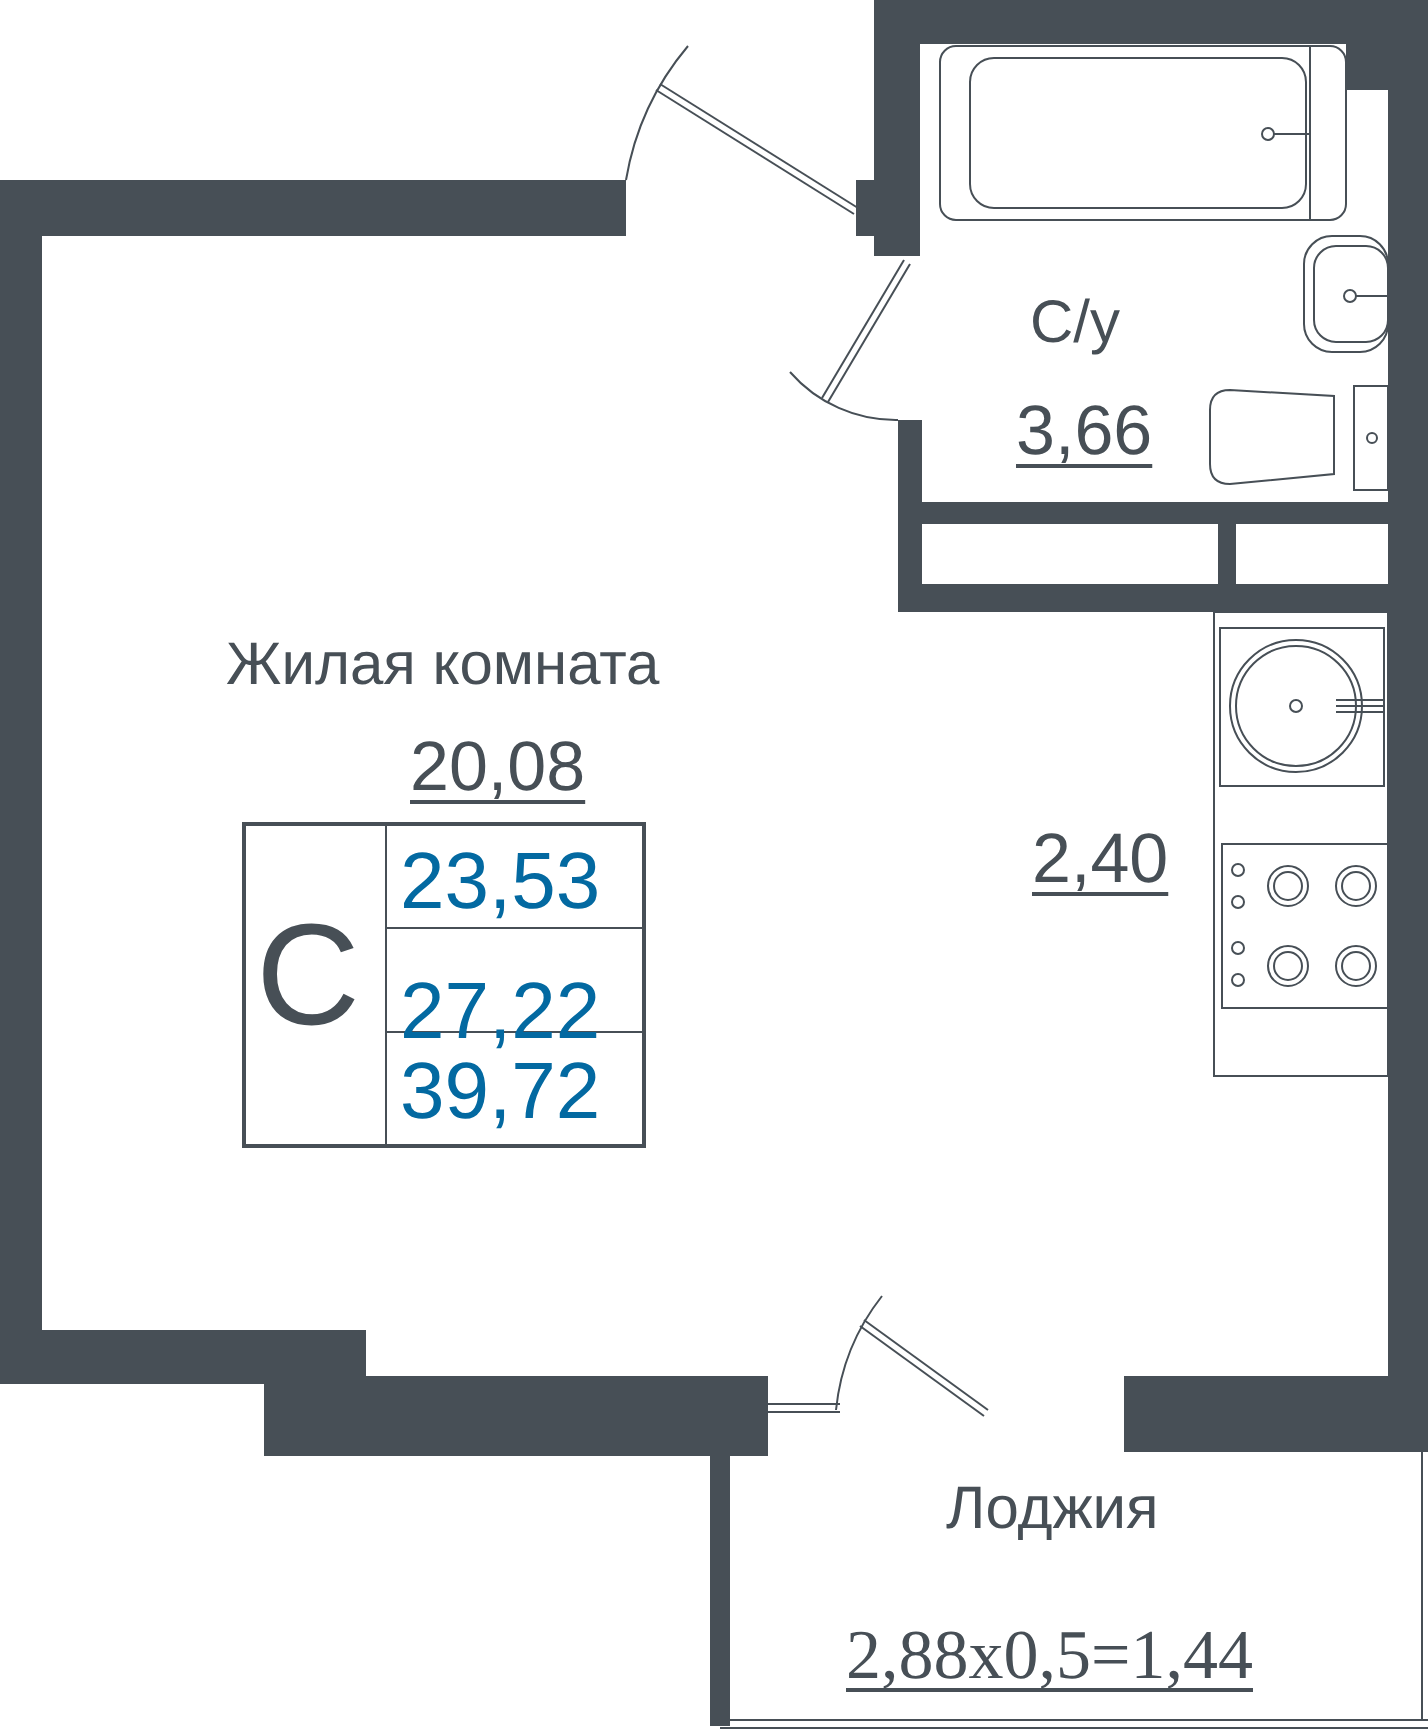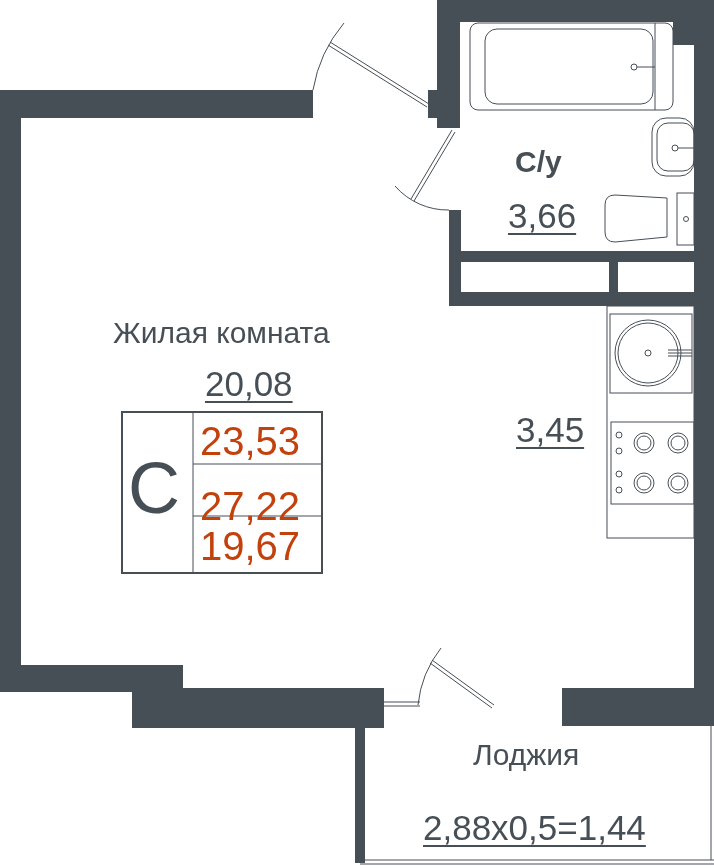--- a/index.html
+++ b/index.html
@@ -2,21 +2,21 @@
 <html><head>
   <meta charset="utf-8">
   <style>
     html, body { margin: 0; padding: 0; background: #ffffff; }
     body { width: 714px; height: 868px; position: relative; overflow: hidden; font-family: "Liberation Sans", sans-serif; }
     svg.plan { position: absolute; left: 0; top: 0; }
     .lbl { position: absolute; color: #474f56; font-family: "Liberation Sans", sans-serif; white-space: nowrap; line-height: 1; }
     .u { text-decoration: underline; text-decoration-thickness: 2px; text-underline-offset: 5px; }
     .room-title { font-size: 30px; }
     .area { font-size: 35px; }
-    .cell { position: absolute; font-size: 40px; color: #c2410c; line-height: 1; }
+    .cell { position: absolute; font-size: 40px; color: #0369a1; line-height: 1; }
     .big-c { position: absolute; font-size: 72px; color: #474f56; line-height: 1; }
   </style>
 </head>
 <body>
 
 <svg class="plan" width="714" height="868" viewBox="0 0 714 868">
   <g fill="#474f56">
 
     <rect x="0" y="90" width="313" height="28"></rect>
 
@@ -111,21 +111,21 @@
     <line x1="193" y1="516" x2="322" y2="516" stroke-width="1"></line>
   </g>
 </svg>
 
 <div class="lbl room-title" style="left:113px; top:318px;">Жилая комната</div>
 <div class="lbl area u" style="left:181px; top:366px;margin-left:24px;">20,08</div>
 
 <div class="big-c" style="left:128px; top:452px;">С</div>
 <div class="cell" style="left:200px; top:421px;">23,53</div>
 <div class="cell" style="left:200px; top:486px;">27,22</div>
-<div class="cell" style="left:200px; top:526px;">19,67</div>
+<div class="cell" style="left:200px; top:526px;">39,72</div>
 
-<div class="lbl room-title" style="left:515px; top:147px;font-weight:bold;">С/у</div>
+<div class="lbl room-title" style="left:515px; top:147px;">С/у</div>
 <div class="lbl area u" style="left:508px; top:198px; padding:0 8px 0 0;">3,66</div>
 
-<div class="lbl area u" style="left:516px; top:412px; padding-right:12px;">3,45</div>
+<div class="lbl area u" style="left:516px; top:412px; padding-right:12px;">2,40</div>
 
 <div class="lbl room-title" style="left:473px; top:740px;">Лоджия</div>
-<div class="lbl area u" style="left:423px; top:810px;">2,88x0,5=1,44</div>
+<div class="lbl area u" style="left:423px; top:810px;font-family:Liberation Serif, serif;">2,88x0,5=1,44</div>
 
 </body></html>

